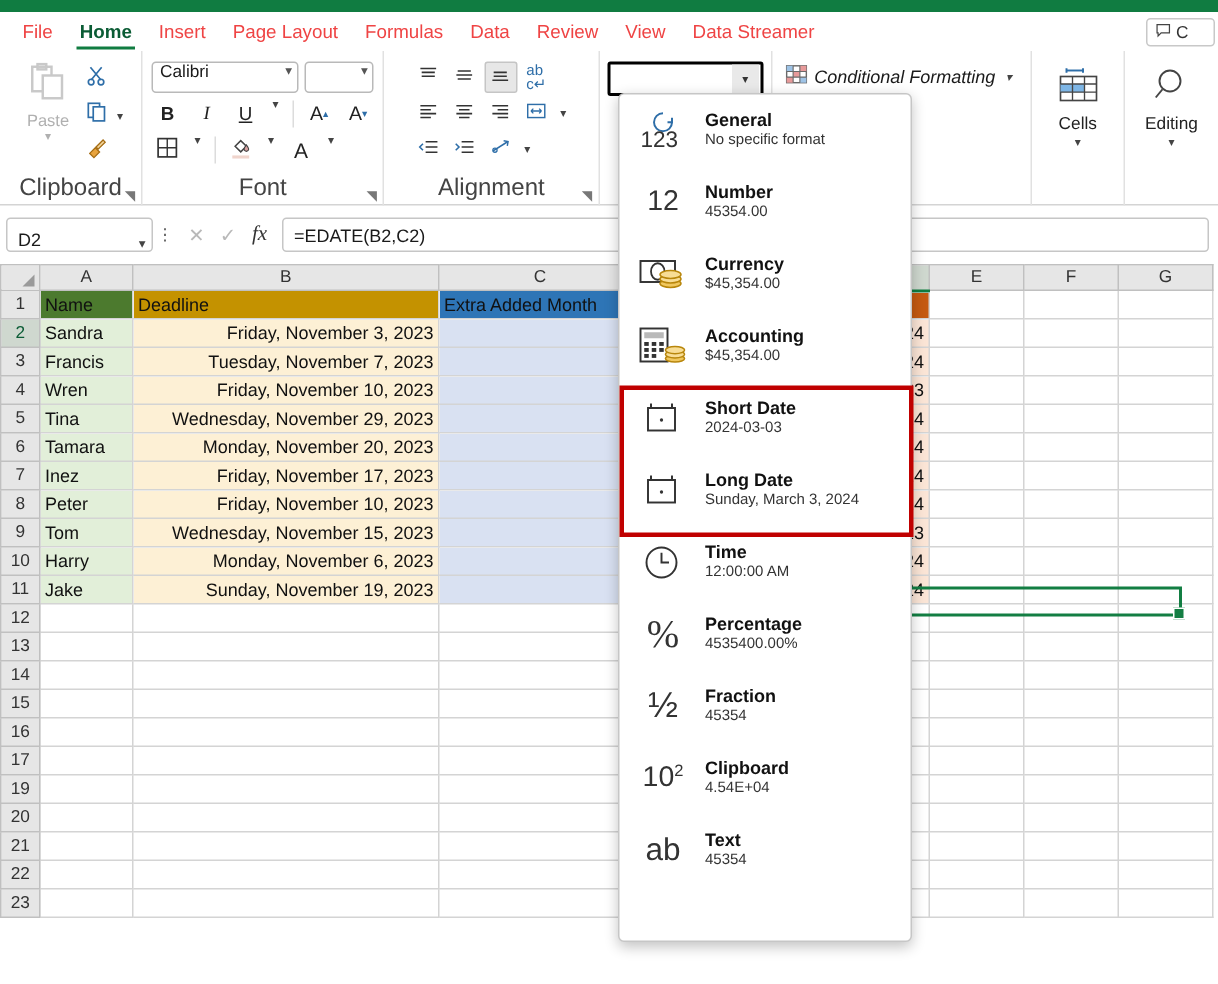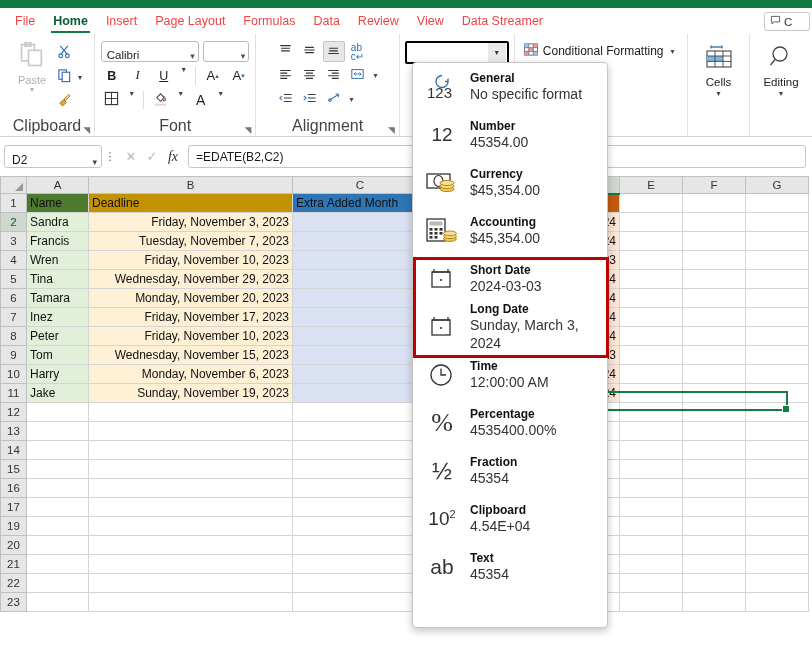--- a/index.html
+++ b/index.html
@@ -75,21 +75,21 @@
     display: flex; flex-direction: column; gap: 4px;
     padding-top: 5px; padding-left: 2px;
   }
   .clip-row { display: flex; align-items: center; gap: 3px; height: 20px; }
 
   
   .font-grid { display: flex; flex-direction: column; gap: 3px; padding-top: 3px; }
   .font-row1 { display: flex; gap: 4px; }
   .combo {
     border: 1px solid #b9b9b9; border-radius: 3px; background: #fff;
-    height: 21px; display: flex; align-items: flex-end;
+    height: 21px; display: flex; align-items: flex-start;
     padding: 0 3px 0 5px; font-size: 11.5px; color: #1a1a1a; gap: 29px;
   }
   .combo .cv { flex: 1; white-space: nowrap; overflow: hidden; }
   .combo .cd { font-size: 9px; color: #555; margin-left: 3px; }
   .font-name { width: 98px; }
   .font-size { width: 46px; }
   .btn {
     width: 22px; height: 21px; display: flex; align-items: center;
     justify-content: center; font-size: 12.5px; color: #222;
     border-radius: 2px; background: transparent;
@@ -111,21 +111,21 @@
   }
   .numfmt-wrap .nf-val { flex: 1; font-size: 11.5px; padding-left: 4px; }
   .numfmt-wrap .nf-btn {
     width: 18px; height: 19px; background: #e9e9e9;
     display: flex; align-items: center; justify-content: center;
     font-size: 8px; color: #333; margin-right: 1px;
   }
 
   
   .st-grid { display: flex; flex-direction: column; gap: 4px; padding-top: 4px; }
-  .st-row { display: flex; align-items: center; gap: 4px; font-size: 12px; color: #1a1a1a; }
+  .st-row { display: flex; align-items: center; gap: 4px; font-size: 12px; color: #1a1a1a; font-style: italic; }
 
   
   .bigbtn {
     width: 54px; display: flex; flex-direction: column; align-items: center;
     padding-top: 6px; gap: 2px;
   }
   .bigbtn .bl { font-size: 11.5px; color: #222; }
   .bigbtn .bc { font-size: 8px; color: #444; line-height: 7px; }
 
   
@@ -212,21 +212,21 @@
     display: flex; align-items: center; gap: 9px;
     height: 48px; padding: 0 8px 0 10px;
   }
   .dd-ico {
     width: 38px; min-width: 38px; height: 38px;
     display: flex; align-items: center; justify-content: center;
     color: #333;
   }
   .dd-txt { display: flex; flex-direction: column; justify-content: center; line-height: 1.25; }
   .dd-title { font-size: 12px; font-weight: bold; color: #111; }
-  .dd-sub { font-size: 14px; color: #333; }
+  .dd-sub { font-size: 10px; color: #333; }
   .dd-footer {
     position: absolute; left: 0; bottom: 0; width: 100%; height: 40px;
     border-top: 1px solid #e0e0e0;
     display: flex; align-items: center; justify-content: center;
     font-size: 12px; color: #1a1a1a;
   }
   .red-box {
     position: absolute; left: 413px; top: 257px; width: 196px; height: 101px;
     border: 3px solid #c00000; z-index: 50; pointer-events: none;
   }

